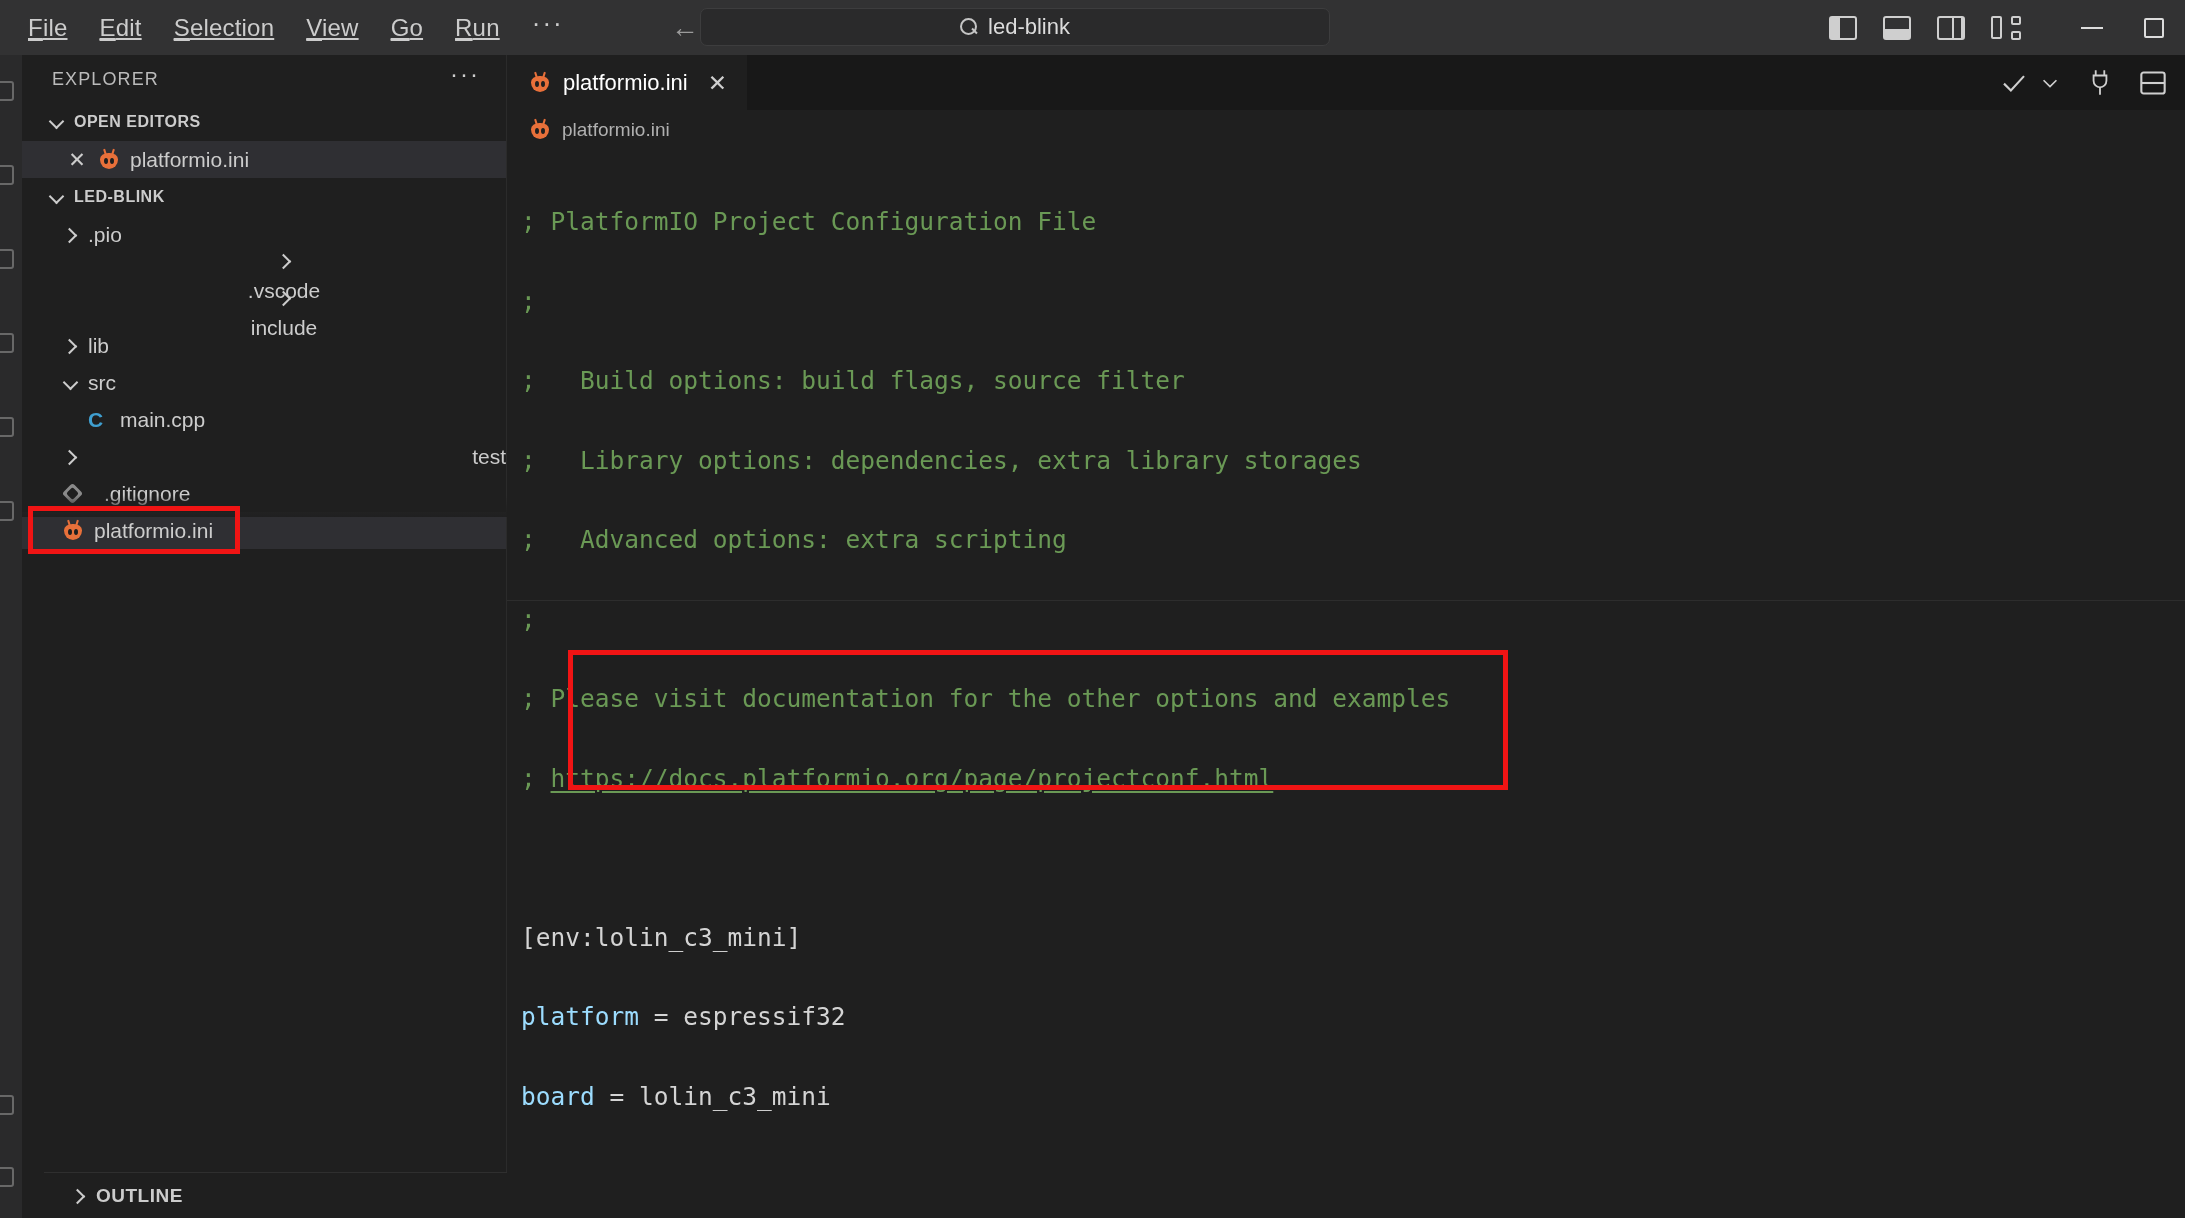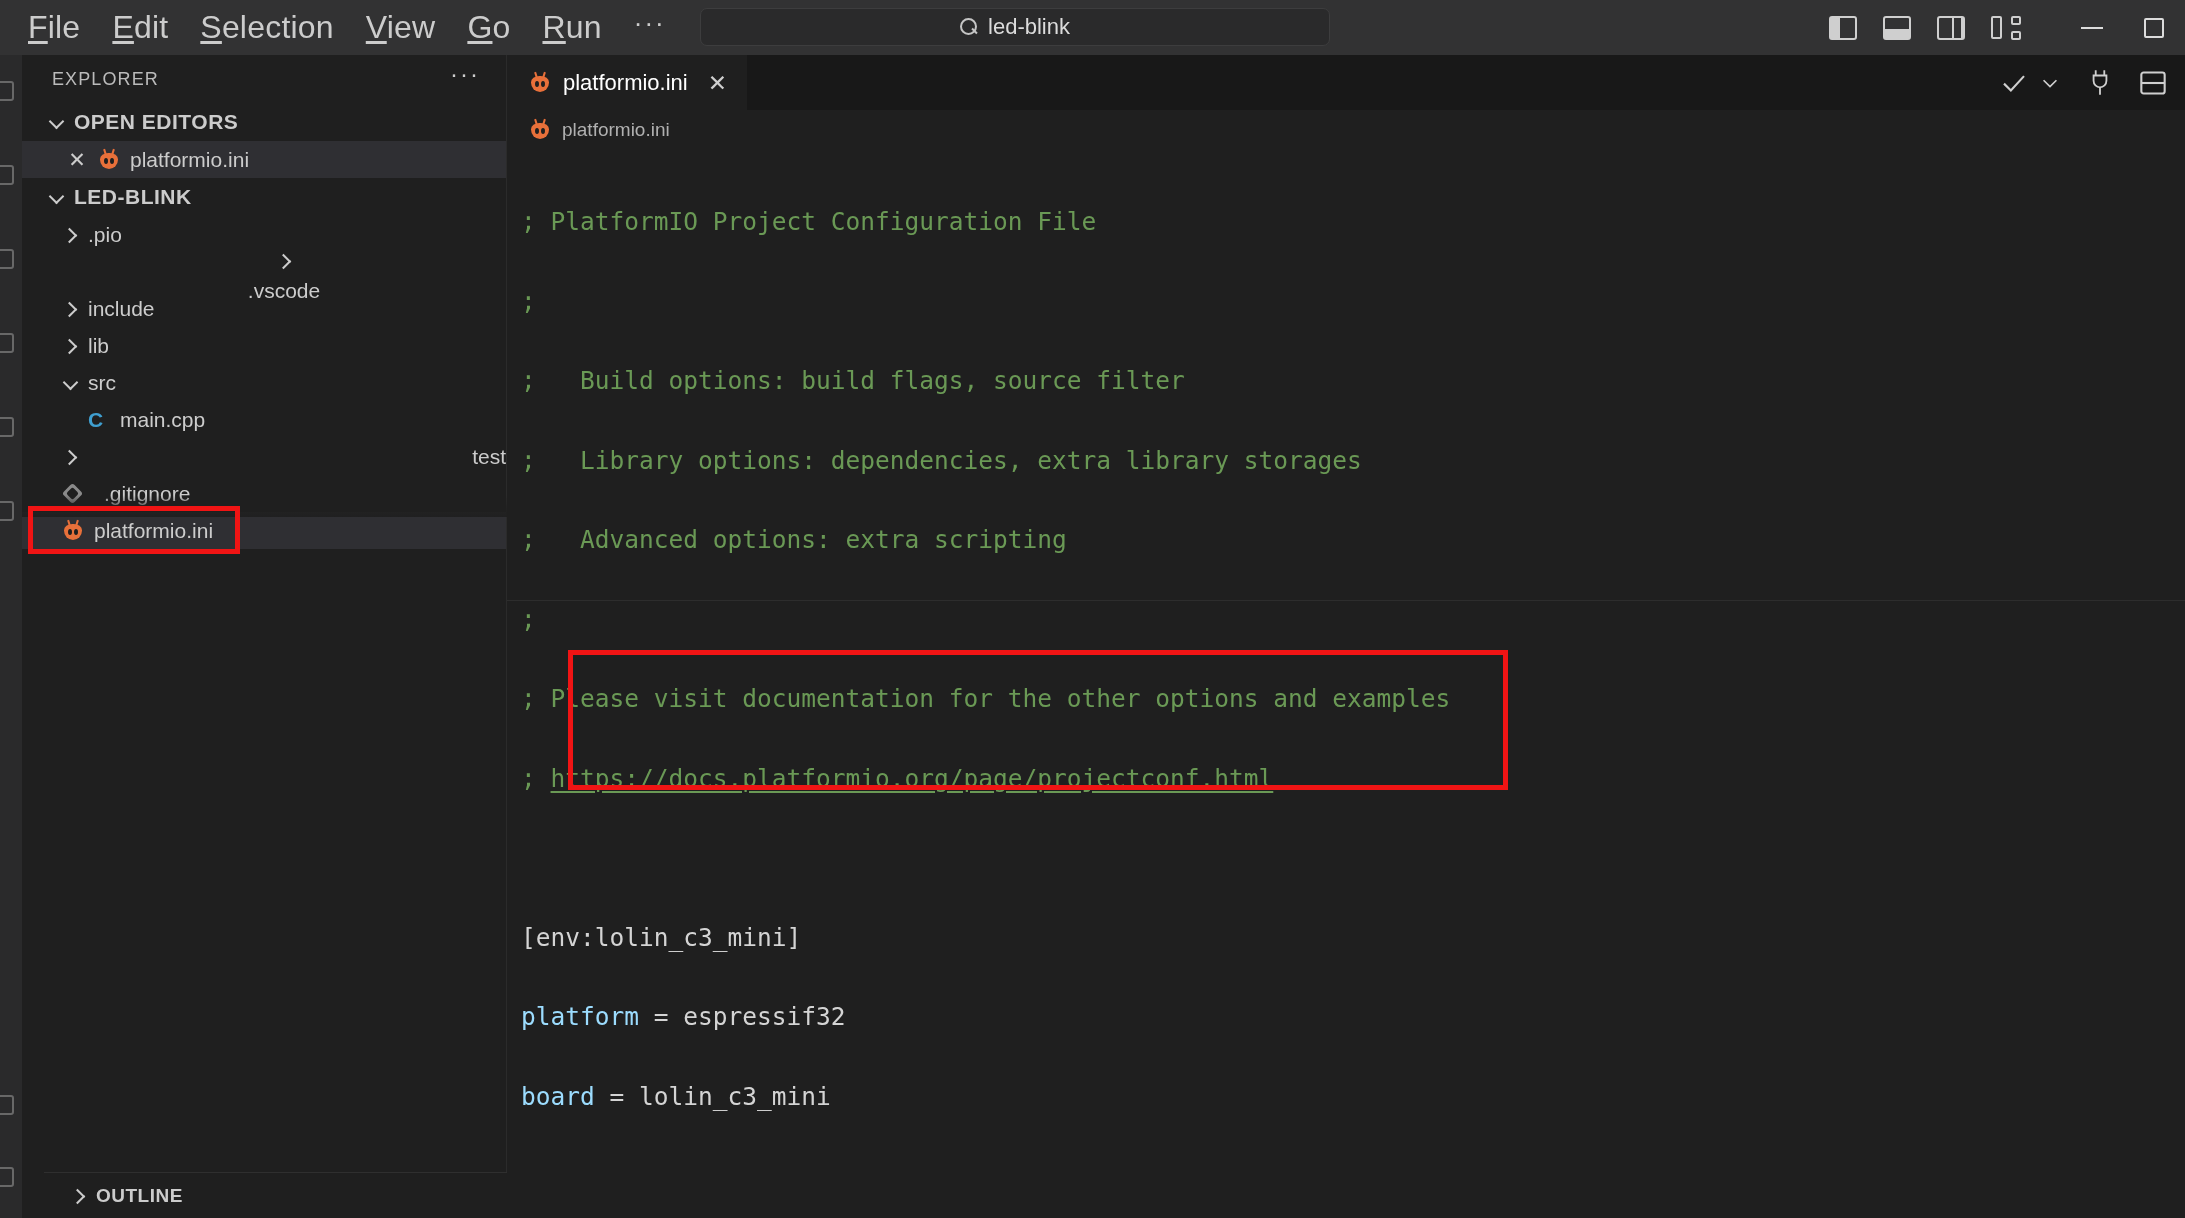--- a/index.html
+++ b/index.html
@@ -11,22 +11,22 @@
   }
   .app { position: relative; width: 2185px; height: 1218px; background: #1f1f1f; }
 
   
   .titlebar {
     position: absolute; left: 0; top: 0; width: 2185px; height: 55px;
     background: #323233; display: flex; align-items: center;
   }
   .menu { display: flex; align-items: center; margin-left: 12px; }
   .menu-item {
-    padding: 5px 16px; font-size: 32px; color: #cccccc; letter-spacing: .2px;
-    cursor: default; white-space: nowrap;
+    padding: 5px 16px; font-size: 24px; color: #cccccc; letter-spacing: .2px;
+    cursor: default; white-space: nowrap; text-decoration: underline;
   }
   .menu-item u { text-decoration: underline; text-underline-offset: 3px; }
   .menu-dots {
     padding: 0 16px; font-size: 26px; color: #cccccc; line-height: 1;
     letter-spacing: 2px; position: relative; top: -5px;
   }
 
   .navbtns { display: flex; align-items: center; margin-left: 88px; gap: 22px; }
   .navbtn { width: 34px; height: 34px; color: #9b9b9b; font-size: 28px;
             display: flex; align-items: center; justify-content: center; }
@@ -85,21 +85,21 @@
   }
   .sb-header {
     height: 48px; display: flex; align-items: center; justify-content: space-between;
     padding: 0 26px 0 30px;
   }
   .sb-header .t { font-size: 18px; letter-spacing: 1.1px; color: #bbbbbb; }
   .sb-header .dots { color: #cccccc; font-size: 24px; letter-spacing: 2px; line-height: 1; position: relative; top:-5px;}
 
   .section-head {
     height: 38px; display: flex; align-items: center; gap: 10px; padding-left: 26px;
-    font-size: 21px; font-weight: bold; color: #cccccc; letter-spacing: .5px;
+    font-size: 16px; font-weight: bold; color: #cccccc; letter-spacing: .5px;
   }
   .chev { width: 16px; height: 16px; position: relative; flex: 0 0 16px; }
   .chev::before {
     content: ""; position: absolute; left: 3px; top: 2px; width: 9px; height: 9px;
     border-right: 2px solid #cccccc; border-bottom: 2px solid #cccccc;
     transform: rotate(45deg);
   }
   .chev.right::before { transform: rotate(-45deg); left: 2px; top: 3px; }
 
   .row {
@@ -285,21 +285,21 @@
     </div>
 
     <div class="row" style="padding-left:40px;">
       <span class="chev right"></span>
       <span>.pio</span>
     </div>
     <div class="row" style="padding-left:40px;flex-direction:column;">
       <span class="chev right"></span>
       <span>.vscode</span>
     </div>
-    <div class="row" style="padding-left:40px;">
+    <div class="row" style="padding-left:40px;flex-direction:column;">
       <span class="chev right"></span>
       <span>include</span>
     </div>
     <div class="row" style="padding-left:40px;">
       <span class="chev right"></span>
       <span>lib</span>
     </div>
     <div class="row" style="padding-left:40px;">
       <span class="chev"></span>
       <span>src</span>

